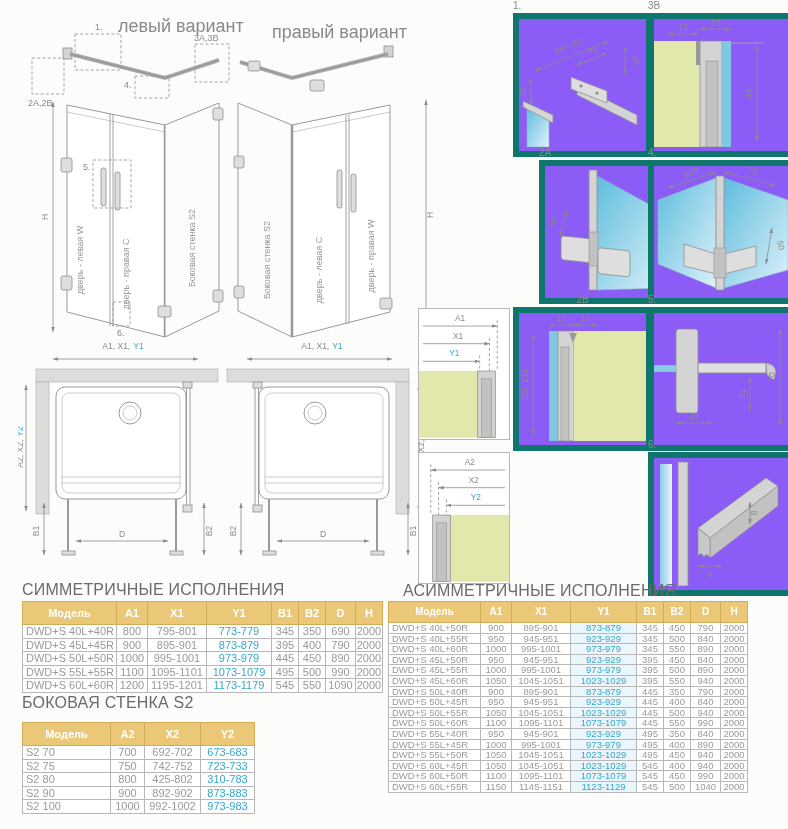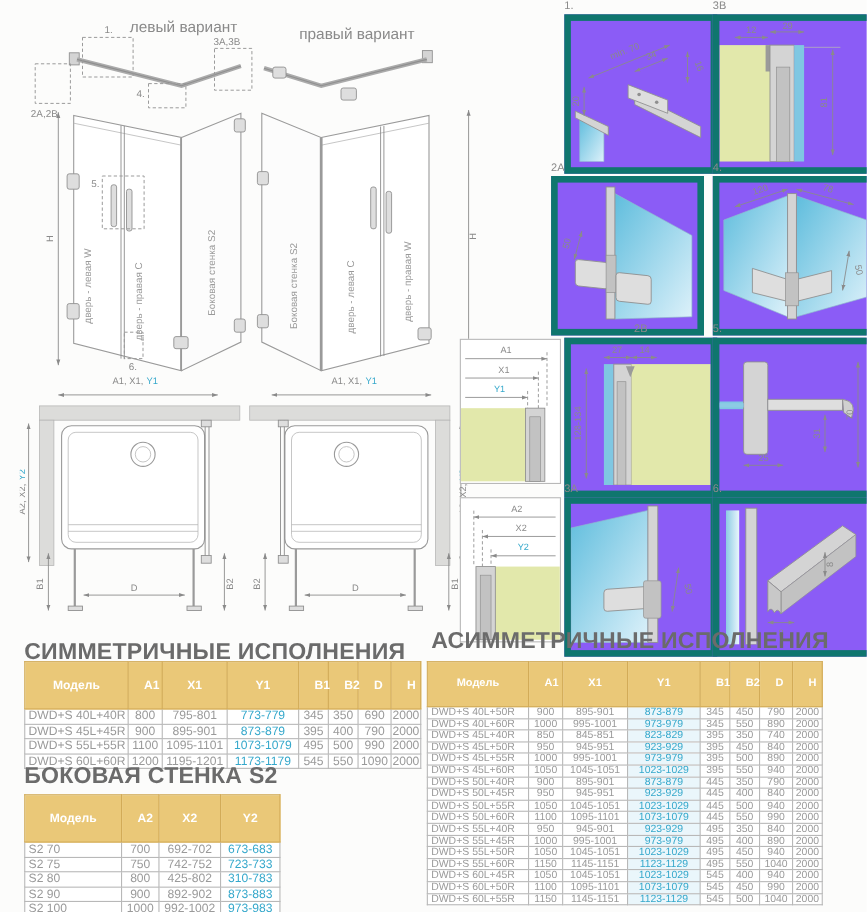--- a/index.html
+++ b/index.html
@@ -1,20 +1,20 @@
 <!DOCTYPE html>
 <html><head>
 <meta charset="utf-8">
 <style>
   html,body{margin:0;padding:0;background:#ffffff;}
   .canvas{position:relative;width:788px;height:829px;background:#fcfcfb;
           font-family:"Liberation Sans",sans-serif;overflow:hidden;}
   .abs{position:absolute;}
-  .iso-title{font-size:14px;color:#8a8a8a;}
-  .sec-title{font-size:21px;color:#6b6b6b;letter-spacing:.2px;font-weight:bold;}
+  .iso-title{font-size:18px;color:#8a8a8a;}
+  .sec-title{font-size:16px;color:#6b6b6b;letter-spacing:.2px;font-weight:normal;}
   
   .detail{position:absolute;margin:0;}
   .detail figcaption{font-size:10px;color:#8a8a8a;height:13px;}
   .detail .dbox{border:6px solid #0f766e;background:#8b5cf6;text-decoration:underline;}
   .secbox{border:1px solid #b8b8b8;background:#fff;}
   
   text{font-family:"Liberation Sans",sans-serif;}
   .dt{font-size:8.5px;fill:#8a8a8a;}
   .dtc{fill:#35a8cb;}
   .pl{font-size:9px;fill:#9a9a9a;}
@@ -26,21 +26,21 @@
   .thin{stroke:#b5b5b5;stroke-width:.7;fill:none;}
   .pf{fill:#d4d4d4;stroke:#8f8f8f;stroke-width:.8;}
   .pf2{fill:#c2c2c2;stroke:#8f8f8f;stroke-width:.6;}
   .wl{fill:#e2e8ab;}
   .gs{fill:url(#gl);stroke:#8fb9cc;stroke-width:.6;}
   .gstrip{fill:#7fc7e2;}
   .hw{fill:#dedede;stroke:#8f8f8f;stroke-width:.8;}
   
   table.spec{border-collapse:collapse;table-layout:fixed;background:#fff;}
   table.spec th{background:#eac878;color:#fff;font-weight:bold;
-      border:1px solid #d2ab58;padding:14px;text-align:center;}
+      border:1px solid #d2ab58;padding:4px;text-align:center;}
   table.spec td{border:1px solid #b8b8b8;color:#9a9a9a;text-align:center;
       padding:0;background:#fff;white-space:nowrap;overflow:hidden;}
   table.spec td.c-model{text-align:left;padding-left:3px;}
   table.spec td.hl{color:#35a8cb;}
   table.sym{width:356px;}
   table.sym th{font-size:11px;line-height:14px;}
   table.sym td{font-size:11px;line-height:12.5px;}
   table.s2t{width:232px;}
   table.s2t th{font-size:11px;line-height:14px;}
   table.s2t td{font-size:11px;line-height:12.5px;}
@@ -314,21 +314,21 @@
       <line class="dl" x1="14" y1="15" x2="44" y2="15" marker-start="url(#ae)" marker-end="url(#ae)"></line>
       <text class="dt" x="29" y="11" text-anchor="middle">12</text>
       <line class="dl" x1="46" y1="10" x2="77" y2="10" marker-start="url(#ae)" marker-end="url(#ae)"></line>
       <text class="dt" x="62" y="7" text-anchor="middle">29</text>
       <line class="dl" x1="103" y1="26" x2="103" y2="122" marker-start="url(#ae)" marker-end="url(#ae)"></line>
       <text class="dt" transform="translate(98,74) rotate(-90)" text-anchor="middle">81</text>
       <line class="thin" x1="77" y1="24" x2="110" y2="24"></line>
     </svg></div>
   </figure>
 
-  <figure class="detail" style="left:501px;top:147px;">
+  <figure class="detail" style="left:539px;top:147px;">
     <figcaption>2A</figcaption>
     <div class="dbox"><svg width="127" height="128" viewBox="0 0 127 128">
       <polygon class="gs" points="52,10 122,48 122,122 52,124"></polygon>
       <rect class="pf" x="44" y="4" width="8" height="120"></rect>
       <rect class="hw" x="16" y="68" width="30" height="24" rx="3" transform="skewY(6)"></rect>
       <rect class="pf2" x="44" y="66" width="9" height="34"></rect>
       <rect class="hw" x="53" y="76" width="32" height="26" rx="3" transform="skewY(6)"></rect>
       <line class="dl" x1="22" y1="44" x2="15" y2="70" marker-start="url(#ae)" marker-end="url(#ae)"></line>
       <text class="dt" transform="translate(11,56) rotate(-75)" text-anchor="middle">50</text>
     </svg></div>
@@ -379,31 +379,20 @@
       <rect x="0" y="53.5" width="22" height="4" fill="#8ccbe4"></rect>
       <line class="dl" x1="96" y1="64" x2="96" y2="98" marker-start="url(#ae)" marker-end="url(#ae)"></line>
       <text class="dt" transform="translate(91,81) rotate(-90)" text-anchor="middle">31</text>
       <line class="dl" x1="22" y1="110" x2="58" y2="110" marker-start="url(#ae)" marker-end="url(#ae)"></line>
       <text class="dt" x="40" y="106" text-anchor="middle">25</text>
       <line class="dl" x1="126" y1="16" x2="126" y2="112" marker-start="url(#ae)" marker-end="url(#ae)"></line>
       <text class="dt" transform="translate(121,64) rotate(-90)" text-anchor="middle">70</text>
     </svg></div>
   </figure>
 
-  <figure class="detail" style="left:513px;top:439px;">
-    <figcaption>3A</figcaption>
-    <div class="dbox"><svg width="127" height="128" viewBox="0 0 127 128">
-      <polygon class="gs" points="0,22 70,6 70,126 0,126"></polygon>
-      <rect class="pf" x="70" y="2" width="9" height="124"></rect>
-      <rect class="hw" x="30" y="80" width="40" height="20" rx="3" transform="skewY(-4)"></rect>
-      <rect class="pf2" x="66" y="70" width="16" height="34" rx="2"></rect>
-      <line class="dl" x1="98" y1="58" x2="92" y2="98" marker-start="url(#ae)" marker-end="url(#ae)"></line>
-      <text class="dt" transform="translate(104,78) rotate(78)" text-anchor="middle">50</text>
-    </svg></div>
-  </figure>
 
   <figure class="detail" style="left:648px;top:439px;">
     <figcaption>6.</figcaption>
     <div class="dbox"><svg width="138" height="128" viewBox="0 0 138 128">
       <rect x="6" y="6" width="12" height="122" fill="url(#glv)"></rect>
       <rect class="pf" x="24" y="4" width="10" height="124"></rect>
       <polygon class="pf" points="44,70 112,20 124,28 56,80"></polygon>
       <polygon class="pf2" points="56,80 124,28 124,48 56,100"></polygon>
       <path d="M44,70 L56,80 L56,100 q-3,-6 -6,-1 q-3,-6 -6,-1 L44,92 z" fill="#c8c8c8" stroke="#8f8f8f" stroke-width=".8"></path>
       <line class="dl" x1="96" y1="44" x2="96" y2="66" marker-start="url(#ae)" marker-end="url(#ae)"></line>
@@ -452,20 +441,30 @@
           <td class="c-model">DWD+S 45L+45R</td>
           <td>900</td>
           <td>895-901</td>
           <td class="hl">873-879</td>
           <td>395</td>
           <td>400</td>
           <td>790</td>
           <td>2000</td>
         </tr>
         <tr>
+          <td class="c-model">DWD+S 50L+50R</td>
+          <td>1000</td>
+          <td>995-1001</td>
+          <td class="hl">973-979</td>
+          <td>445</td>
+          <td>450</td>
+          <td>890</td>
+          <td>2000</td>
+        </tr>
+        <tr>
           <td class="c-model">DWD+S 55L+55R</td>
           <td>1100</td>
           <td>1095-1101</td>
           <td class="hl">1073-1079</td>
           <td>495</td>
           <td>500</td>
           <td>990</td>
           <td>2000</td>
         </tr>
         <tr>
@@ -524,21 +523,21 @@
         </tr>
         <tr>
           <td class="c-model">S2 100</td>
           <td>1000</td>
           <td>992-1002</td>
           <td class="hl">973-983</td>
         </tr>
       </tbody>
   </table>
 
-  <h2 class="abs sec-title" style="left:388px;top:567px;margin:4px;">АСИММЕТРИЧНЫЕ ИСПОЛНЕНИЯ</h2>
+  <h2 class="abs sec-title" style="left:388px;top:567px;margin:15px;">АСИММЕТРИЧНЫЕ ИСПОЛНЕНИЯ</h2>
   <table class="abs spec asym" style="left:388px;top:601px;">
     <colgroup>
         <col style="width:92px">
         <col style="width:31px">
         <col style="width:59px">
         <col style="width:66px">
         <col style="width:27px">
         <col style="width:27px">
         <col style="width:30px">
         <col style="width:27px">
@@ -560,40 +559,40 @@
           <td class="c-model">DWD+S 40L+50R</td>
           <td>900</td>
           <td>895-901</td>
           <td class="hl">873-879</td>
           <td>345</td>
           <td>450</td>
           <td>790</td>
           <td>2000</td>
         </tr>
         <tr>
+          <td class="c-model">DWD+S 40L+55R</td>
+          <td>950</td>
+          <td>945-951</td>
+          <td class="hl">923-929</td>
+          <td>345</td>
+          <td>500</td>
+          <td>840</td>
+          <td>2000</td>
+        </tr>
+        <tr>
           <td class="c-model">DWD+S 40L+60R</td>
           <td>1000</td>
           <td>995-1001</td>
           <td class="hl">973-979</td>
           <td>345</td>
           <td>550</td>
           <td>890</td>
           <td>2000</td>
         </tr>
         <tr>
-          <td class="c-model">DWD+S 45L+40R</td>
-          <td>850</td>
-          <td>845-851</td>
-          <td class="hl">823-829</td>
-          <td>395</td>
-          <td>350</td>
-          <td>740</td>
-          <td>2000</td>
-        </tr>
-        <tr>
           <td class="c-model">DWD+S 45L+50R</td>
           <td>950</td>
           <td>945-951</td>
           <td class="hl">923-929</td>
           <td>395</td>
           <td>450</td>
           <td>840</td>
           <td>2000</td>
         </tr>
         <tr>
@@ -680,30 +679,20 @@
           <td class="c-model">DWD+S 55L+50R</td>
           <td>1050</td>
           <td>1045-1051</td>
           <td class="hl">1023-1029</td>
           <td>495</td>
           <td>450</td>
           <td>940</td>
           <td>2000</td>
         </tr>
         <tr>
-          <td class="c-model">DWD+S 55L+60R</td>
-          <td>1150</td>
-          <td>1145-1151</td>
-          <td class="hl">1123-1129</td>
-          <td>495</td>
-          <td>550</td>
-          <td>1040</td>
-          <td>2000</td>
-        </tr>
-        <tr>
           <td class="c-model">DWD+S 60L+45R</td>
           <td>1050</td>
           <td>1045-1051</td>
           <td class="hl">1023-1029</td>
           <td>545</td>
           <td>400</td>
           <td>940</td>
           <td>2000</td>
         </tr>
         <tr>

